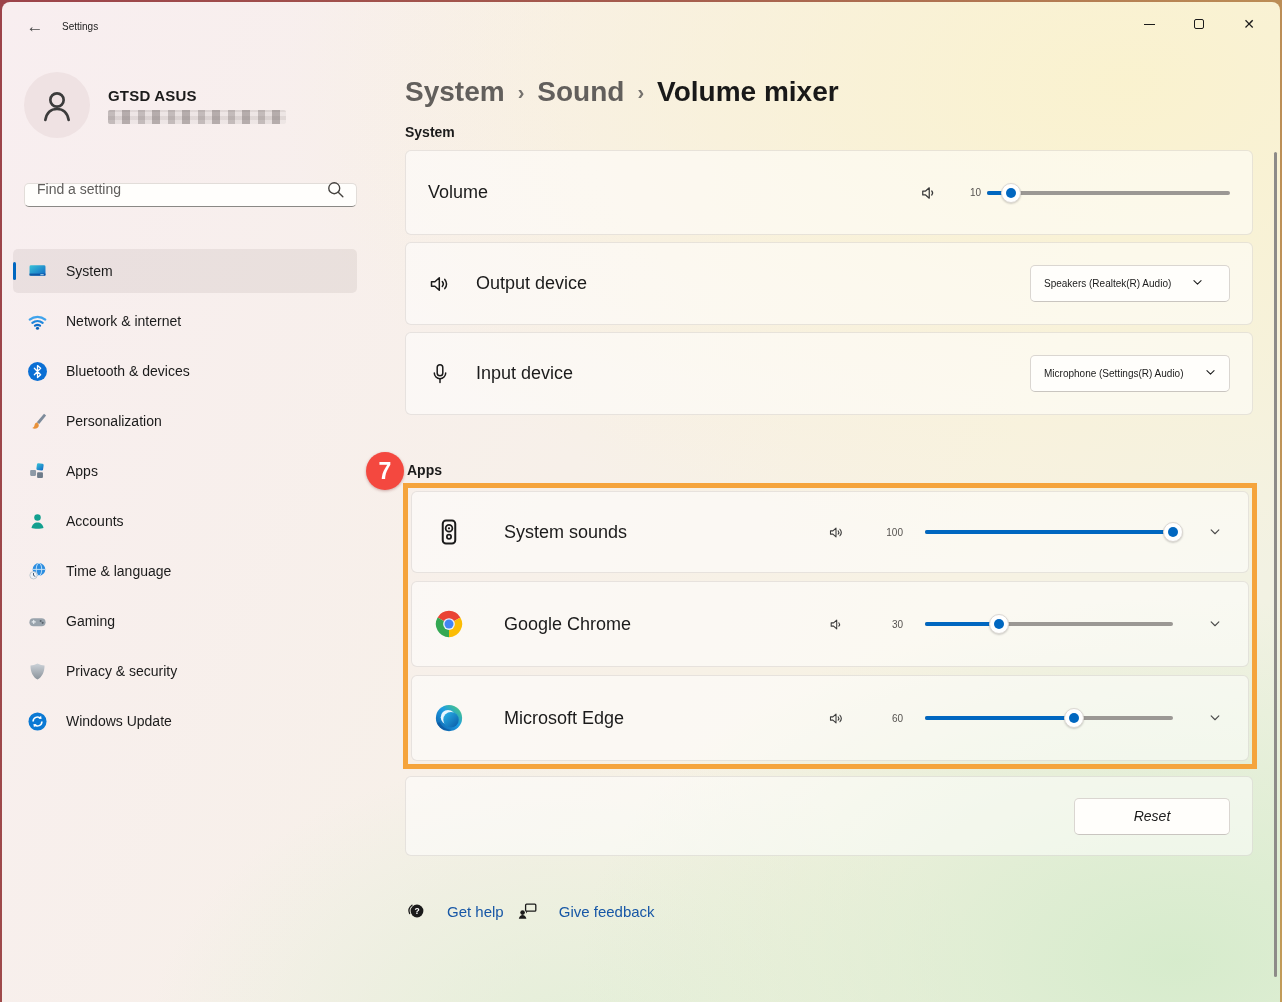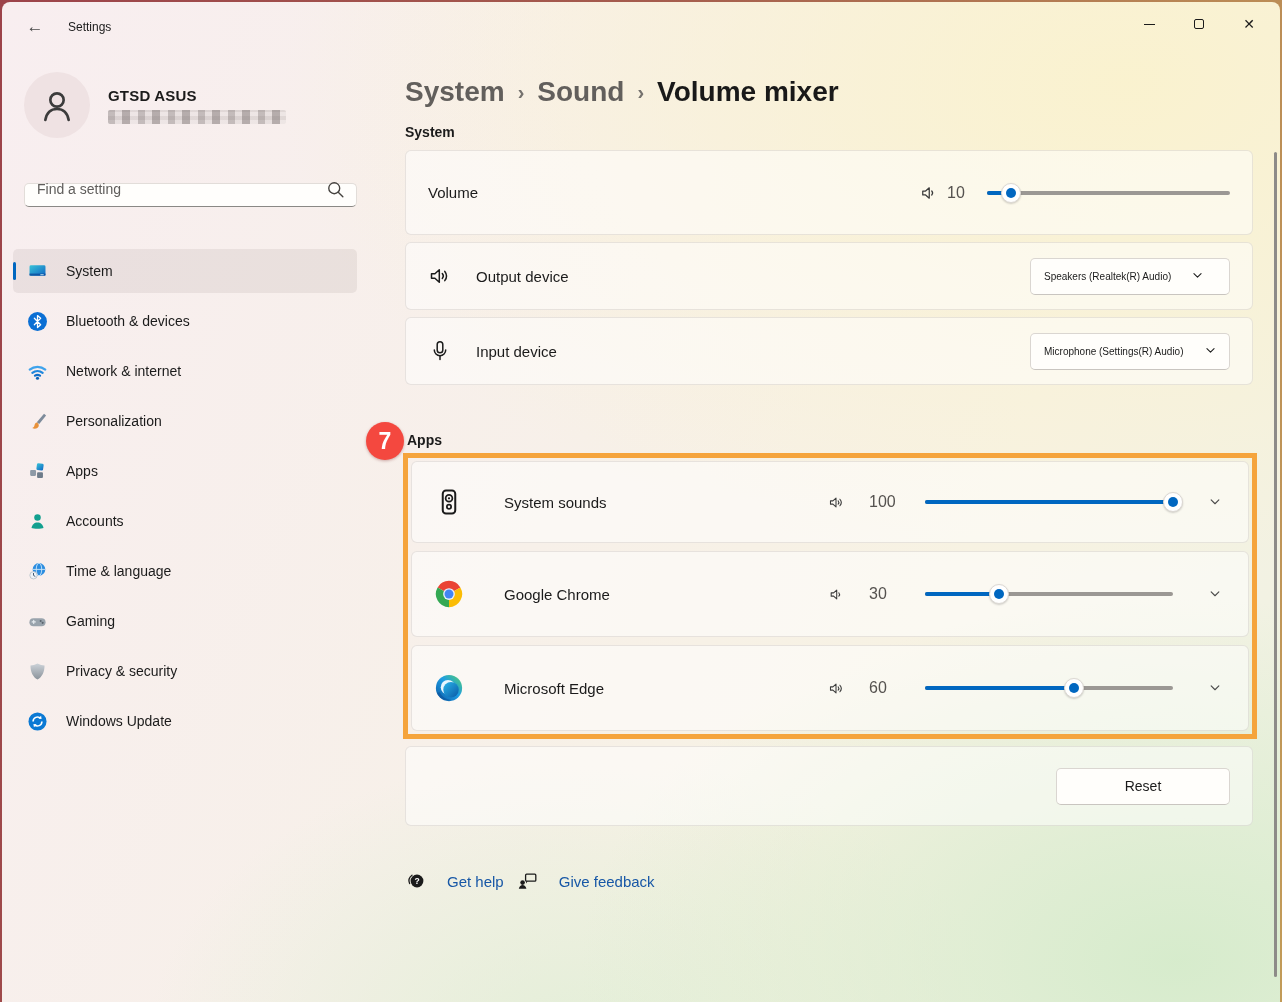--- a/index.html
+++ b/index.html
@@ -16,21 +16,21 @@
     background:
       radial-gradient(120% 90% at 88% 8%, rgba(250,242,206,.95) 0%, rgba(250,242,206,0) 55%),
       radial-gradient(90% 70% at 92% 96%, rgba(213,235,203,.95) 0%, rgba(213,235,203,0) 52%),
       radial-gradient(70% 60% at 45% 104%, rgba(224,238,214,.85) 0%, rgba(224,238,214,0) 48%),
       linear-gradient(115deg, #f8eef0 0%, #f7f0e9 45%, #f7f2e3 70%, #eff2e3 100%);
   }
   
   .titlebar { position:absolute; top:0; left:0; right:0; height:50px; }
   .back-btn { position:absolute; left:14px; top:9px; width:38px; height:32px; border:none; background:transparent;
     border-radius:5px; font-size:17px; color:#4a4a4a; cursor:pointer; }
-  .tb-title { position:absolute; left:66px; top:0; line-height:50px; font-size:12px; }
+  .tb-title { position:absolute; left:60px; top:0; line-height:50px; font-size:10px; }
   .caption-btns { position:absolute; right:6px; top:4px; display:flex; }
   .cap-btn { width:50px; height:36px; border:none; background:transparent; position:relative; cursor:pointer;
     display:flex; align-items:center; justify-content:center; color:#1b1b1b; font-size:14px; }
   .glyph-min { width:11px; height:0; border-top:1.4px solid #1b1b1b; display:inline-block; }
   .glyph-max { width:10px; height:10px; border:1.4px solid #1b1b1b; border-radius:2px; display:inline-block; }
 
   
   .sidebar { position:absolute; top:50px; left:0; width:372px; bottom:0; }
   .profile { position:absolute; left:22px; top:20px; display:flex; align-items:center; gap:18px; }
   .avatar { width:66px; height:66px; border-radius:50%; background:#efe2e3; display:flex; align-items:center; justify-content:center; }
@@ -60,34 +60,34 @@
   .main { position:absolute; top:50px; left:403px; width:848px; bottom:0; }
   .breadcrumb { margin-top:24px; display:flex; align-items:baseline; font-size:28px; font-weight:600; }
   .crumb { color:#625f5c; cursor:pointer; }
   .crumb-sep { color:#75726e; font-size:20px; padding:0 13px; transform:translateY(-2px); }
   .crumb-current { color:#191919; }
   .section-h { margin-top:16px; font-size:14px; font-weight:700; }
 
   .card { background:rgba(255,255,255,.52); border:1px solid rgba(125,115,105,.16); border-radius:6px;
     display:flex; align-items:center; padding:0 22px; }
   .card-volume { margin-top:10px; height:85px; }
-  .card-device { margin-top:7px; height:68px; gap:24px; }
-  .row-label { font-size:15px; }
+  .card-device { margin-top:7px; height:83px; gap:24px; }
+  .row-label { font-size:18px; }
   .dev-ic { width:24px; height:24px; display:inline-flex; color:#1b1b1b; }
   .dev-ic svg { width:24px; height:24px; }
   .spacer { flex:1; }
 
   .dropdown { min-width:200px; height:37px; background:#fffefb; border:1px solid #dad6d1; border-bottom-color:#c9c5c0;
     border-radius:5px; display:flex; align-items:center; gap:20px; padding:0 12px 0 13px; font-size:10px; cursor:pointer; }
   .dropdown .chev svg { width:13px; height:13px; }
 
   .vol-cluster { display:flex; align-items:center; }
   .spk-ic { width:20px; height:20px; display:inline-flex; color:#3a3a3a; }
   .spk-ic svg { width:20px; height:20px; }
-  .vol-value { width:34px; text-align:left; font-size:16px; color:#55524f; margin:0 6px 0 8px; }
+  .vol-value { width:34px; text-align:right; font-size:10px; color:#55524f; margin:0 6px 0 8px; }
 
   .slider { position:relative; width:243px; height:22px; cursor:pointer; }
   .slider .track { position:absolute; left:0; right:0; top:9px; height:4px; border-radius:2px; background:#9b9894; }
   .slider .fill { position:absolute; left:0; top:9px; height:4px; border-radius:2px; background:var(--c-accent,#0067c0);
     width:calc(var(--pct,0) * 1%); }
   .slider .thumb { position:absolute; top:1px; left:calc(var(--pct,0) * 1%); transform:translateX(-50%);
     width:20px; height:20px; border-radius:50%; background:#fff; border:1px solid #dcd8d3; box-shadow:0 1px 2px rgba(0,0,0,.18); }
   .slider .thumb::after { content:""; position:absolute; inset:4px; border-radius:50%; background:var(--c-accent,#0067c0); }
 
   .apps-header { position:relative; margin-top:47px; }
@@ -102,22 +102,22 @@
   .app-ic svg { width:30px; height:30px; }
   .app-spk { width:17px; height:17px; display:inline-flex; color:#3a3a3a; }
   .app-spk svg { width:17px; height:17px; }
   .slider-app { width:248px; }
   .chev-btn { width:22px; height:22px; margin-left:15px; display:inline-flex; align-items:center; justify-content:center;
     background:transparent; border:none; cursor:pointer; color:#4a4a4a; }
   .chev-btn svg { width:14px; height:14px; }
 
   .card-reset { margin-top:7px; height:80px; }
   .reset-text { font-size:15px; }
-  .reset-btn { width:174px; height:37px; background:#fffefb; border:1px solid #dad6d1; border-bottom-color:#c9c5c0;
-    border-radius:5px; font-size:14px; font-family:inherit; cursor:pointer; color:#1b1b1b; }
+  .reset-btn { width:156px; height:37px; background:#fffefb; border:1px solid #dad6d1; border-bottom-color:#c9c5c0;
+    border-radius:5px; font-size:14px; font-family:inherit; cursor:pointer; color:#1b1b1b;font-style:italic; }
 
   .footer-links { margin-top:44px; display:flex; flex-direction:row; gap:13px; }
   .flink-row { display:flex; align-items:center; gap:20px; }
   .flink-ic { width:22px; height:22px; display:inline-flex; color:#1b1b1b; }
   .flink-ic svg { width:22px; height:22px; }
   .flink { font-size:15px; color:var(--c-link,#1757a6); text-decoration:none; cursor:pointer; }
 
   .scrollbar { position:absolute; right:3px; top:150px; width:3px; height:825px; border-radius:2px; background:#8d8b88; }
 </style>
 </head>
@@ -307,32 +307,32 @@
         <span class="nav-ic">
             <svg>
               <use href="#i-display"></use>
             </svg>
           </span>
         <span class="nav-label">System</span>
       </div>
       <div class="nav-item">
         <span class="nav-ic">
             <svg>
+              <use href="#i-wifi"></use>
+            </svg>
+          </span>
+        <span class="nav-label">Network &amp; internet</span>
+      </div>
+      <div class="nav-item">
+        <span class="nav-ic">
+            <svg>
               <use href="#i-bluetooth"></use>
             </svg>
           </span>
         <span class="nav-label">Bluetooth &amp; devices</span>
-      </div>
-      <div class="nav-item">
-        <span class="nav-ic">
-            <svg>
-              <use href="#i-wifi"></use>
-            </svg>
-          </span>
-        <span class="nav-label">Network &amp; internet</span>
       </div>
       <div class="nav-item">
         <span class="nav-ic">
             <svg>
               <use href="#i-brush"></use>
             </svg>
           </span>
         <span class="nav-label">Personalization</span>
       </div>
       <div class="nav-item">

